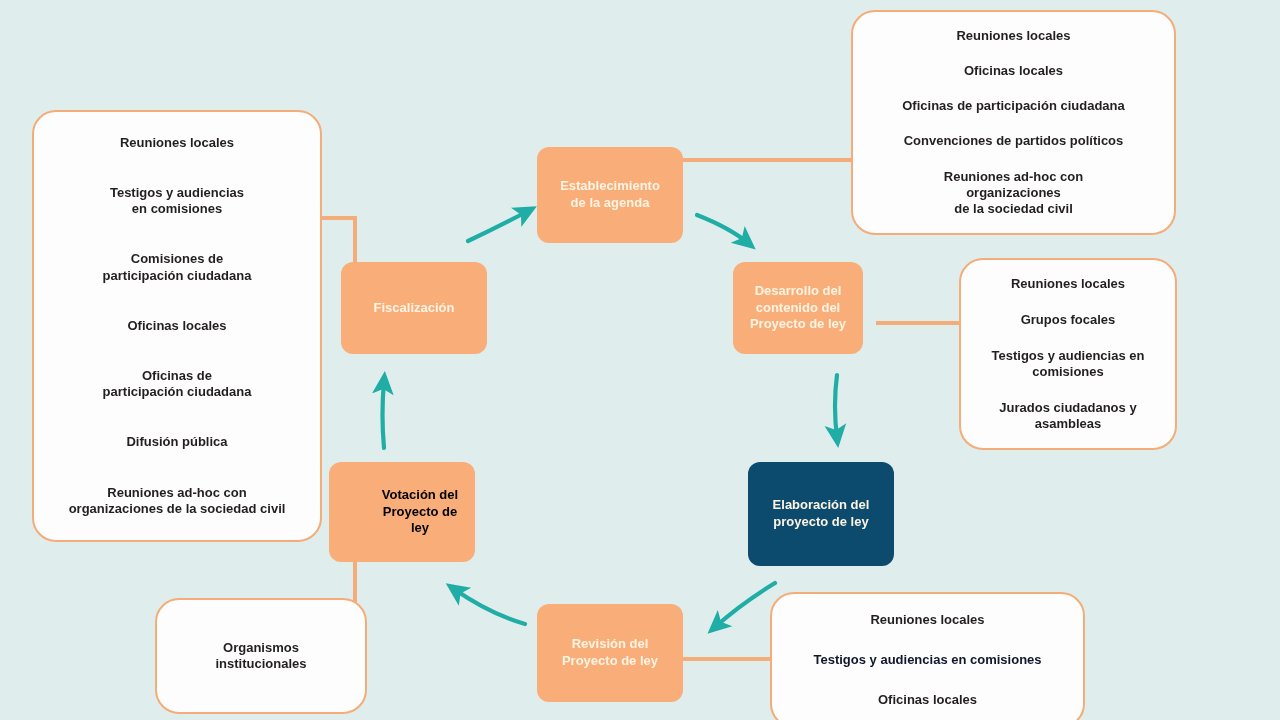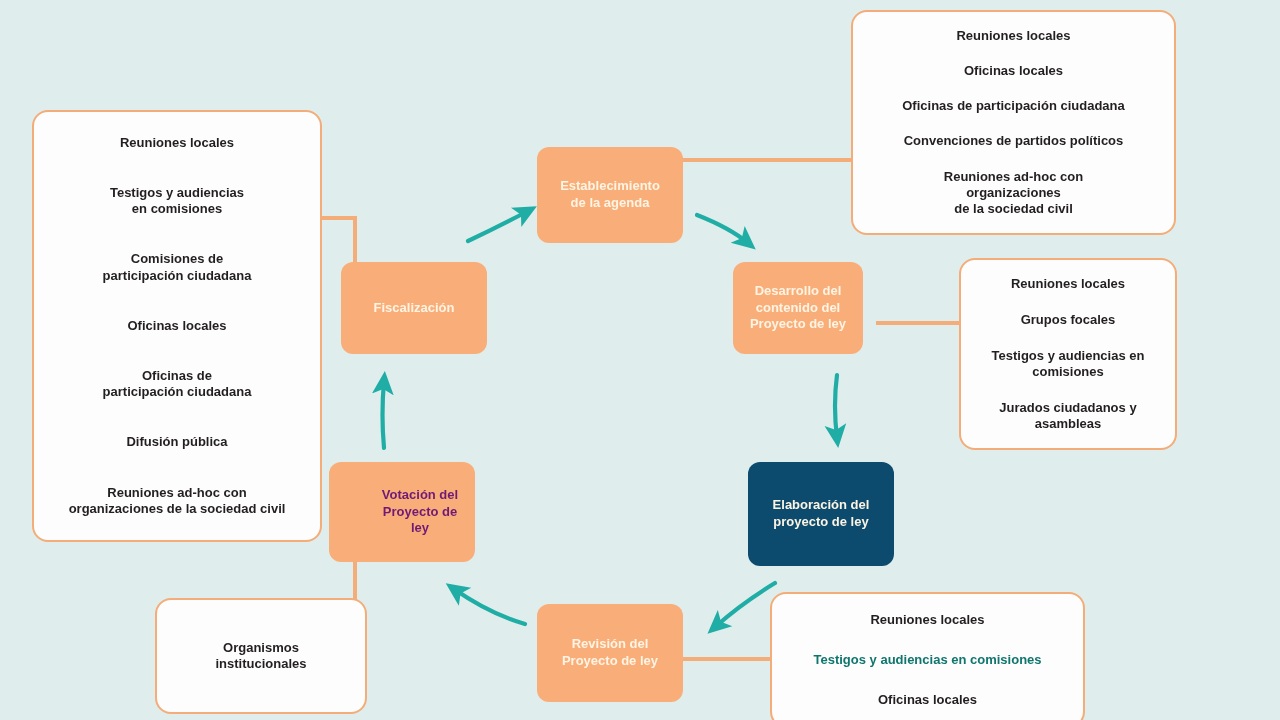--- a/index.html
+++ b/index.html
@@ -27,21 +27,21 @@
     padding:4px 8px;
     box-sizing:border-box;
     z-index:6;
   }
 
   
   .infobox{
     position:absolute;
     background:#fdfdfd;
     border:2.5px solid #f4ac78;
-    border-radius:16px;
+    border-radius:24px;
     box-sizing:border-box;
     display:flex;
     flex-direction:column;
     justify-content:center;
     align-items:center;
     z-index:6;
     padding:6px 10px;
   }
   .infobox .line{
     color:#231f20;
@@ -102,21 +102,21 @@
   </div>
 
   <div class="node" style="left: 748px; top: 462px; width: 146px; height: 104px; background: #0c4a6e; color: rgb(253, 244, 227);">
     <span>Elaboración del<br>proyecto de ley</span>
   </div>
 
   <div class="node" style="left: 537px; top: 604px; width: 146px; height: 98px; background: rgb(249, 174, 121); color: rgb(253, 244, 227);">
     <span>Revisión del<br>Proyecto de ley</span>
   </div>
 
-  <div class="node" style="left: 329px; top: 462px; width: 146px; height: 100px; background: rgb(249, 174, 121); color: #701a75; padding-left: 44px;">
+  <div class="node" style="left: 329px; top: 462px; width: 146px; height: 100px; background: rgb(249, 174, 121); color: #000000; padding-left: 44px;">
     <span>Votación del<br>Proyecto de ley</span>
   </div>
 
   <div class="node" style="left: 341px; top: 262px; width: 146px; height: 92px; background: rgb(249, 174, 121); color: rgb(253, 244, 227);">
     <span>Fiscalización</span>
   </div>
 
   <div class="infobox" style="left: 32px; top: 110px; width: 290px; height: 432px; justify-content: space-around; background: rgb(253, 253, 253); border-color: rgb(244, 172, 120);">
     <div class="line" style="color: rgb(35, 31, 32);">Reuniones locales</div>
     <div class="line" style="color: rgb(35, 31, 32);">Testigos y audiencias<br>en comisiones</div>
@@ -137,21 +137,21 @@
 
   <div class="infobox" style="left: 959px; top: 258px; width: 218px; height: 192px; justify-content: space-around; background: rgb(253, 253, 253); border-color: rgb(244, 172, 120);">
     <div class="line" style="color: rgb(35, 31, 32);">Reuniones locales</div>
     <div class="line" style="color: rgb(35, 31, 32);">Grupos focales</div>
     <div class="line" style="color: rgb(35, 31, 32);">Testigos y audiencias en<br>comisiones</div>
     <div class="line" style="color: rgb(35, 31, 32);">Jurados ciudadanos y<br>asambleas</div>
   </div>
 
   <div class="infobox" style="left: 770px; top: 592px; width: 315px; height: 136px; justify-content: space-around; background: rgb(253, 253, 253); border-color: rgb(244, 172, 120);">
     <div class="line" style="color: rgb(35, 31, 32);">Reuniones locales</div>
-    <div class="line" style="color: #0f766e;">Testigos y audiencias en comisiones</div>
+    <div class="line" style="color: #0f172a;">Testigos y audiencias en comisiones</div>
     <div class="line" style="color: rgb(35, 31, 32);">Oficinas locales</div>
   </div>
 
   <div class="infobox" style="left: 155px; top: 598px; width: 212px; height: 116px; justify-content: space-around; background: rgb(253, 253, 253); border-color: rgb(244, 172, 120);">
     <div class="line" style="color: rgb(35, 31, 32);">Organismos<br>institucionales</div>
   </div>
 
 </div>
 
 </body></html>

